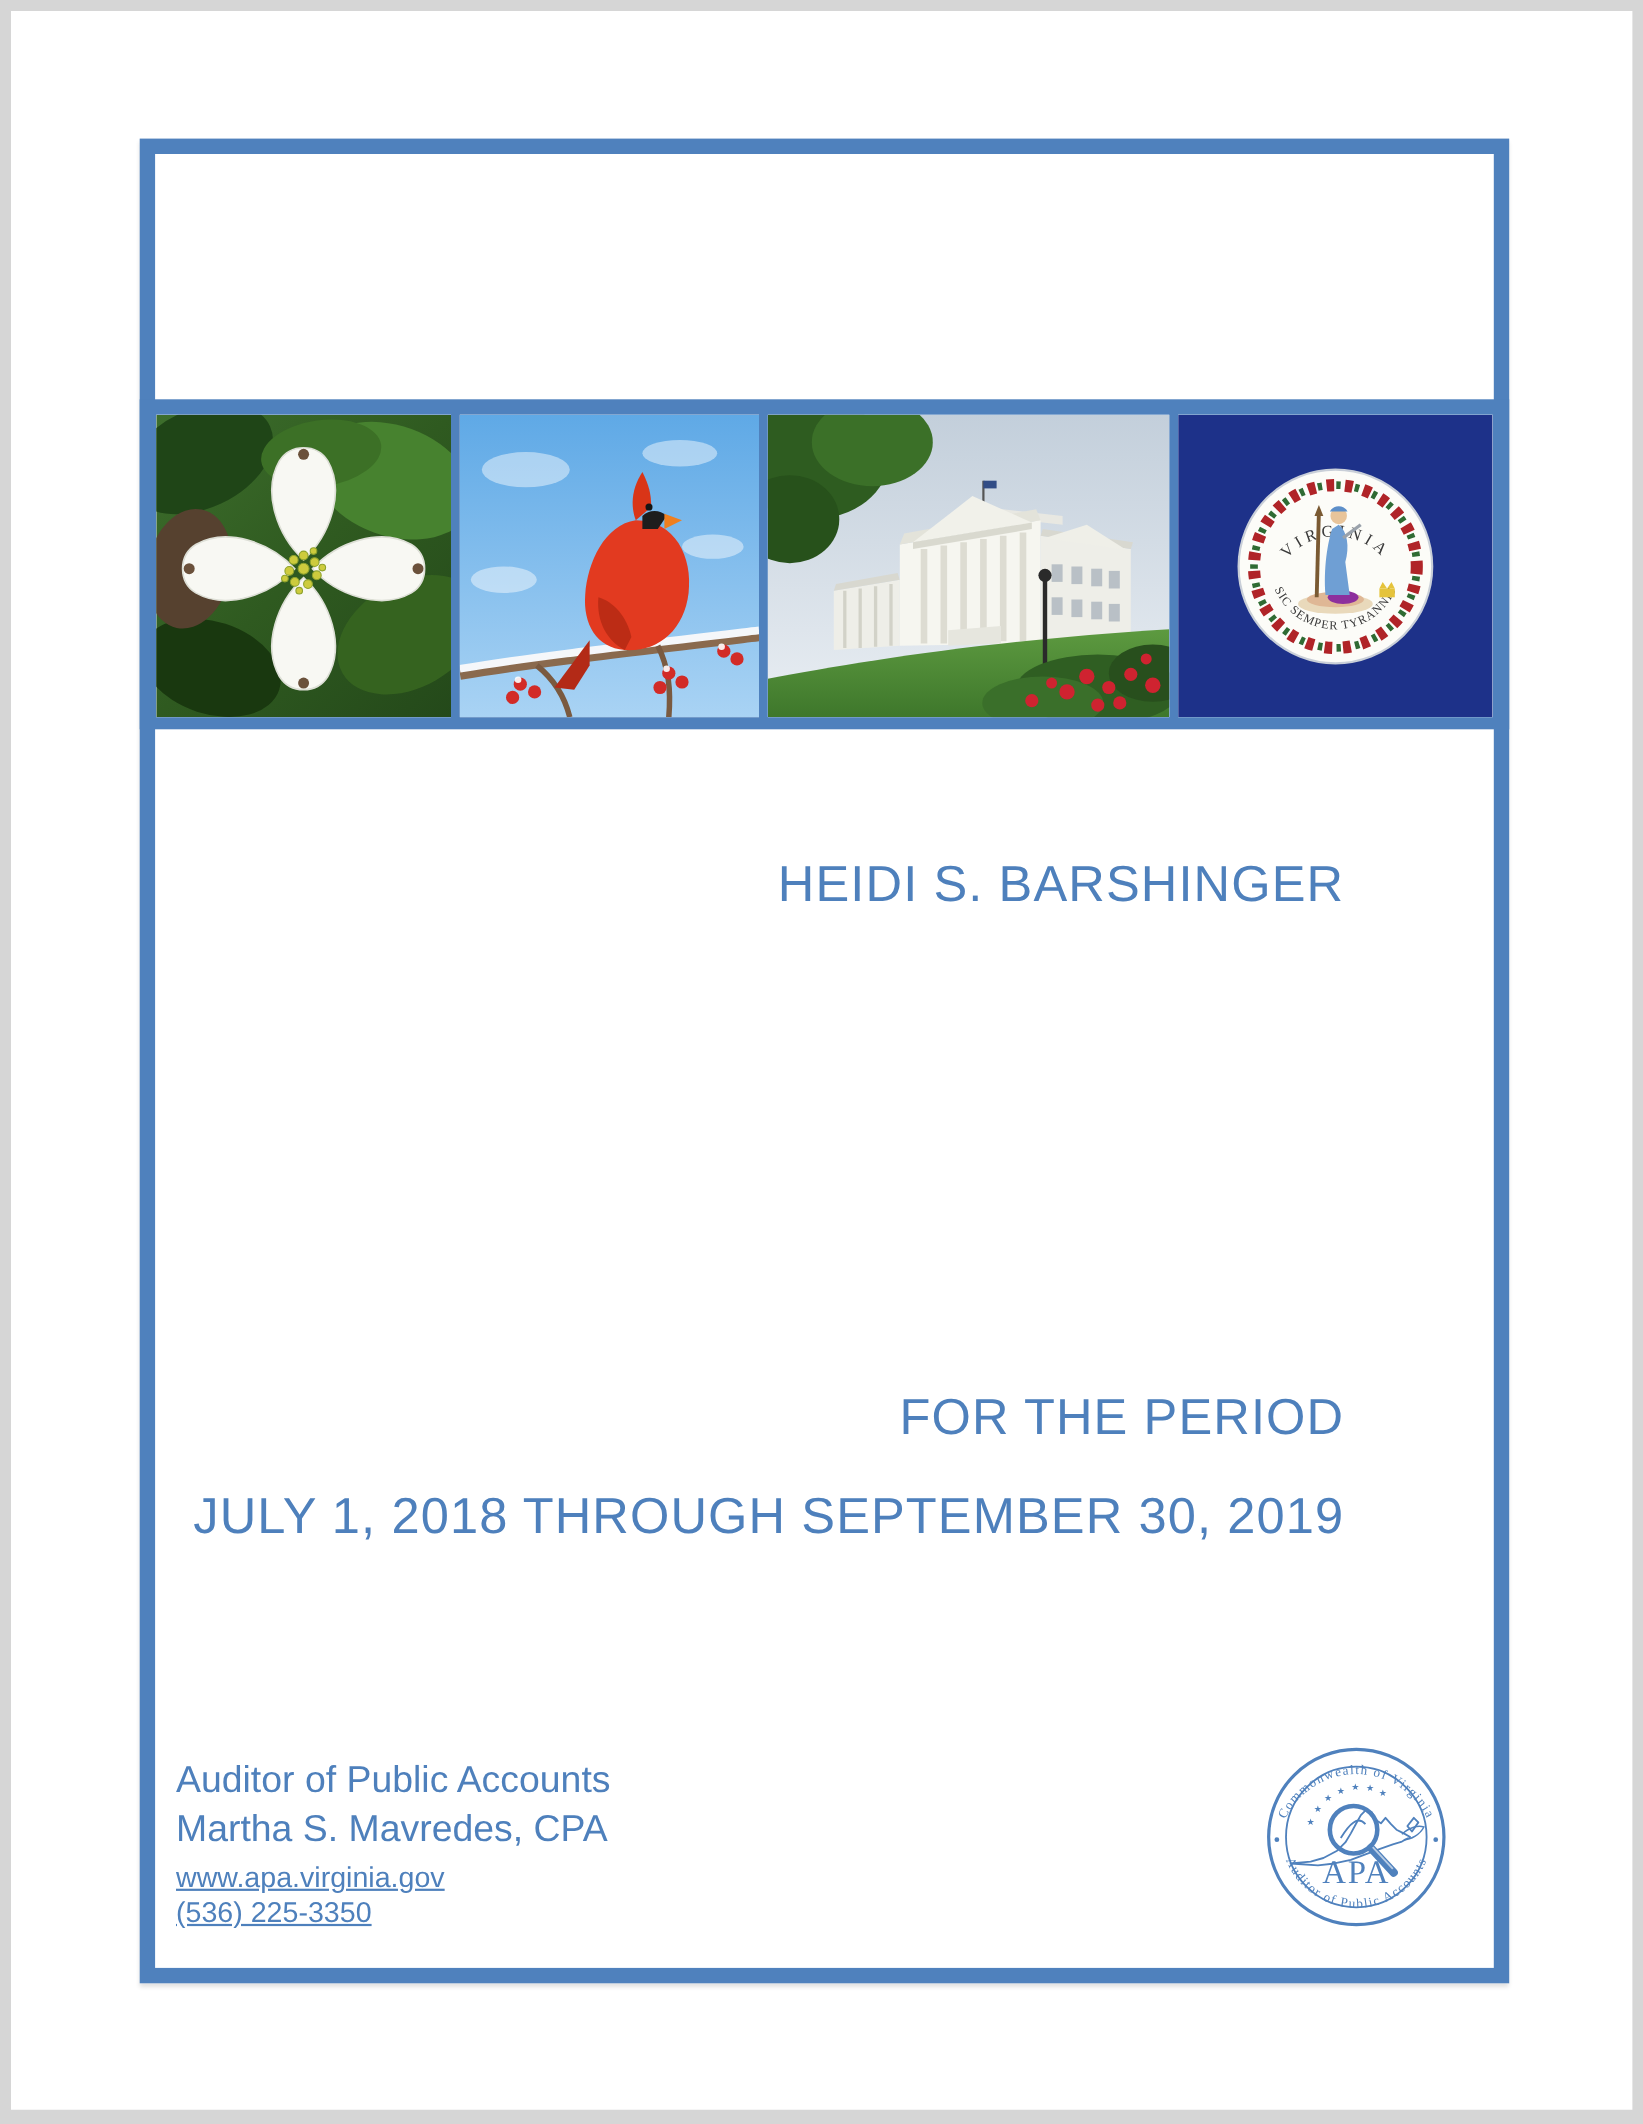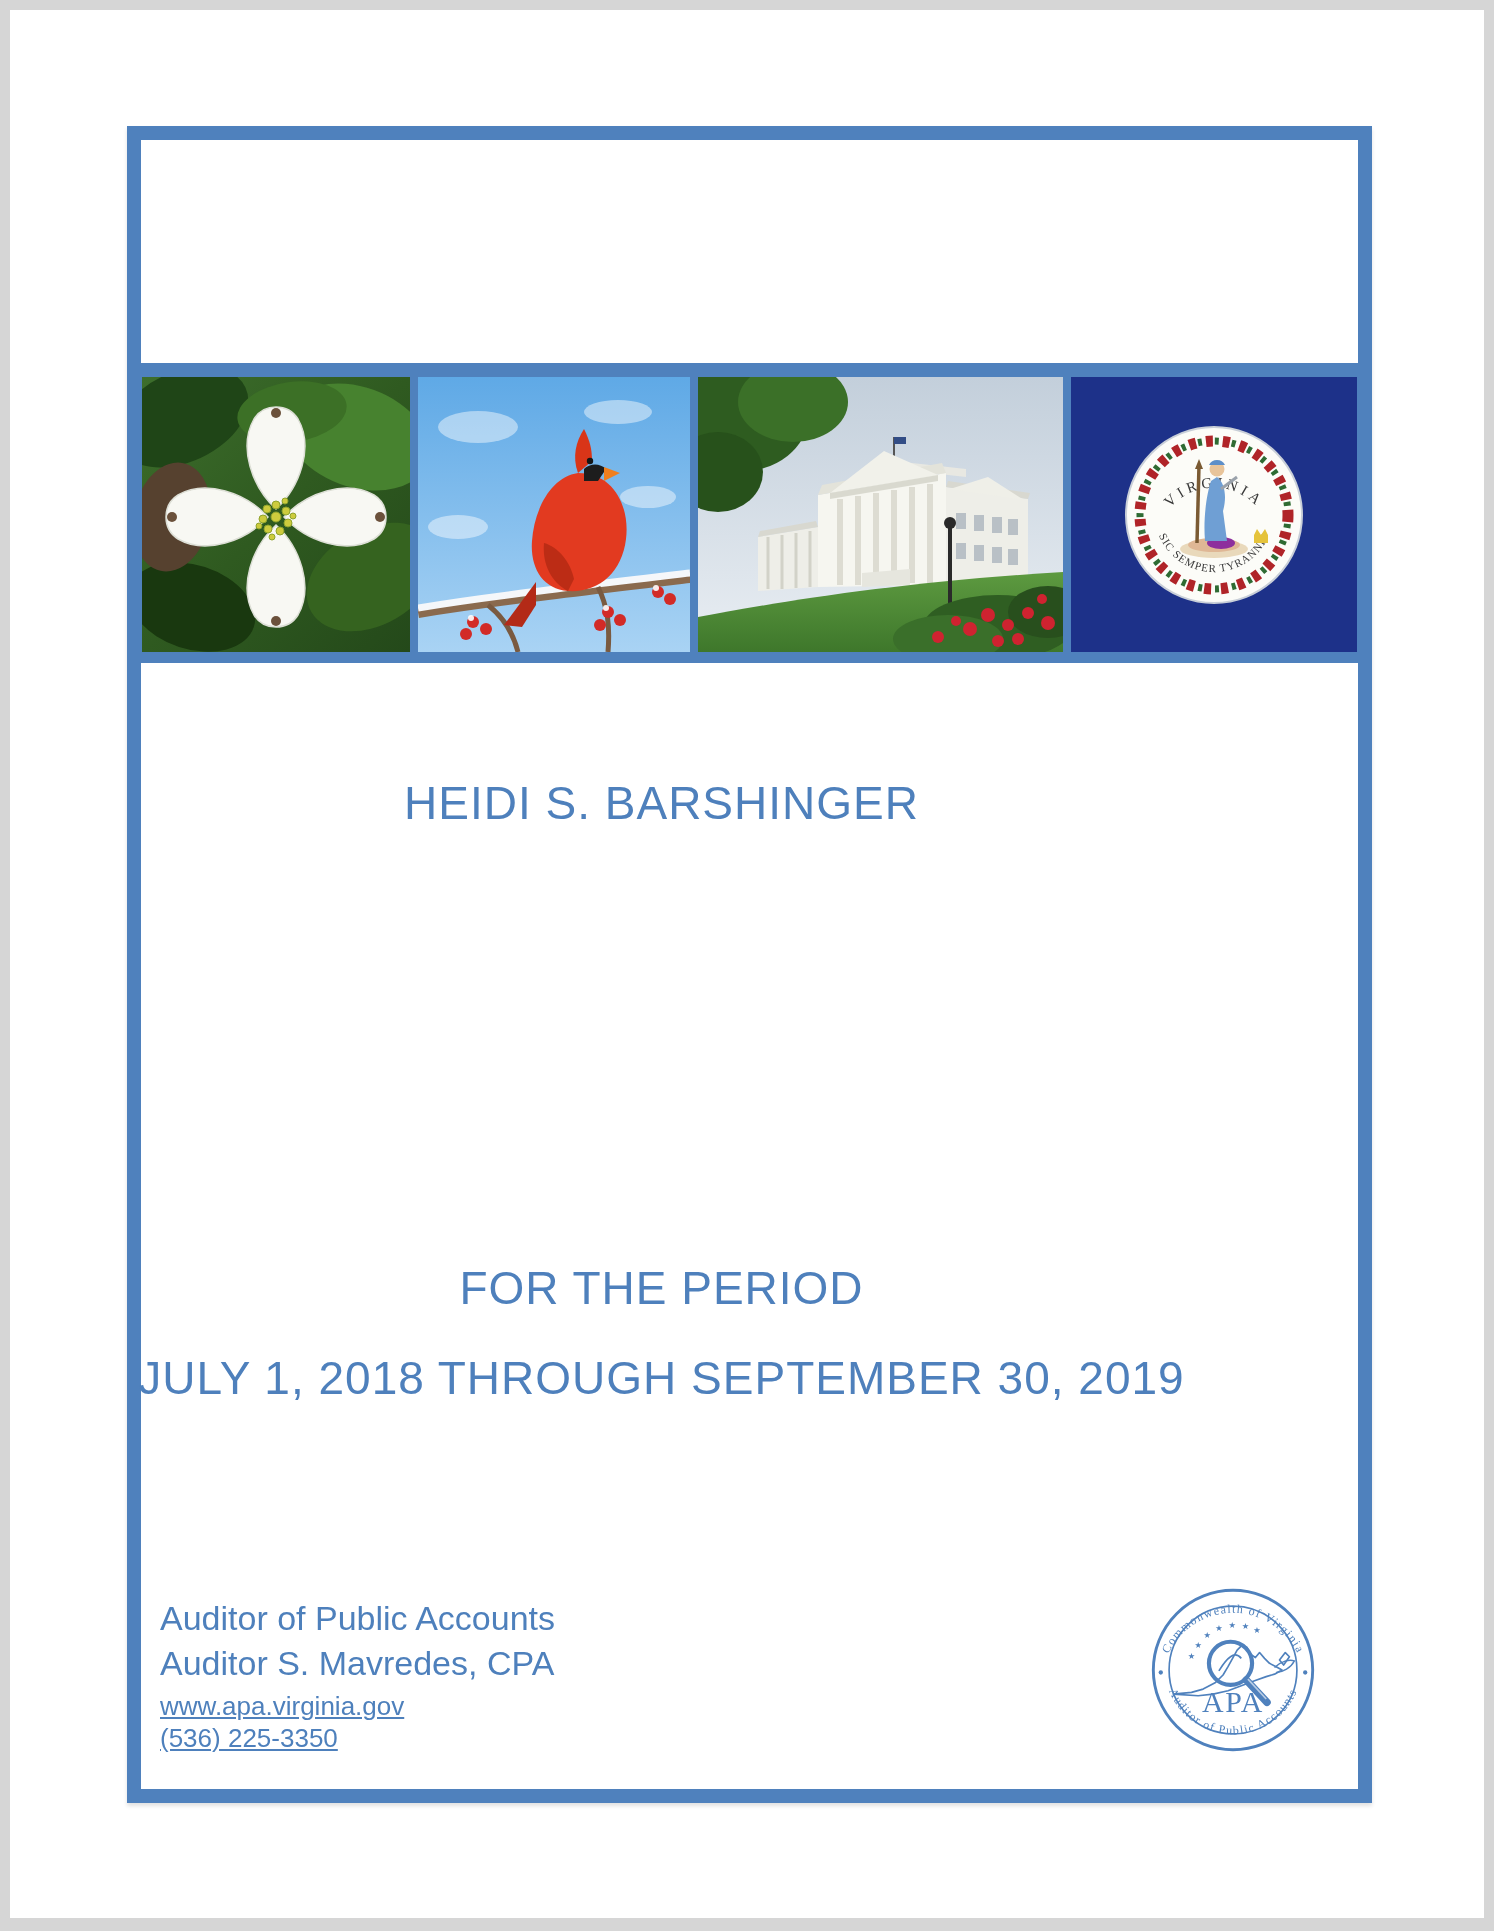--- a/index.html
+++ b/index.html
@@ -38,22 +38,22 @@
     left:15px;top:14px;
     width:1215px;height:275px;
     display:flex;
     gap:8px;
   }
   .photo{height:275px;overflow:hidden;background:#ffffff;}
   .photo svg{display:block;width:100%;height:100%;}
   .p1{width:268px;} .p2{width:272px;} .p3{width:365px;} .p4{width:286px;}
   .title-line{
     position:absolute;
-    left:120px;width:1083px;
-    text-align:center;
+    left:139px;width:1083px;
+    text-align:right;
     color:#4e80bc;
     font-size:46px;
     letter-spacing:1px;
     line-height:46px;
     white-space:nowrap;
   }
   .footer-line{
     position:absolute;
     left:160px;
     color:#4e80bc;
@@ -303,21 +303,21 @@
 
     </div>
   </div>
 
   <div class="title-line" style="top:780px">HEIDI S. BARSHINGER</div>
 
   <div class="title-line" style="top:1265px">FOR THE PERIOD</div>
   <div class="title-line" style="top:1355px">JULY 1, 2018 THROUGH SEPTEMBER 30, 2019</div>
 
   <div class="footer-line footer-big" style="top:1600px">Auditor of Public Accounts</div>
-  <div class="footer-line footer-big" style="top:1645px">Auditor S. Mavredes, CPA</div>
+  <div class="footer-line footer-big" style="top:1645px">Martha S. Mavredes, CPA</div>
   <div class="footer-line footer-small" style="top:1692px">www.apa.virginia.gov</div>
   <div class="footer-line footer-small" style="top:1724px">(536) 225-3350</div>
 
   <div class="apa-seal">
     <svg viewBox="0 0 200 200">
       <defs>
         <path id="apaTopArc" d="M 15 104 A 86 86 0 0 1 185 104"></path>
         <path id="apaBotArc" d="M 21 120 A 83 83 0 0 0 179 120"></path>
       </defs>
       <circle cx="100" cy="100" r="96" fill="none" stroke="#4f81bd" stroke-width="3.5"></circle>

